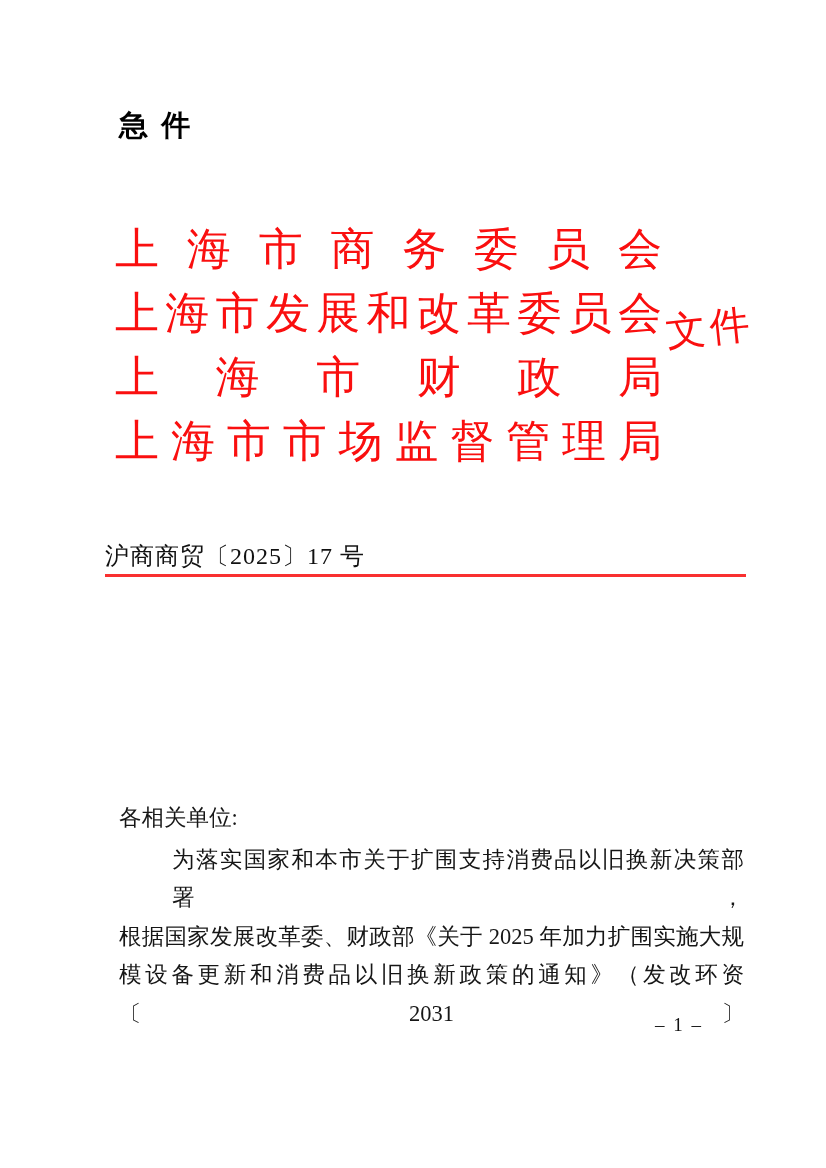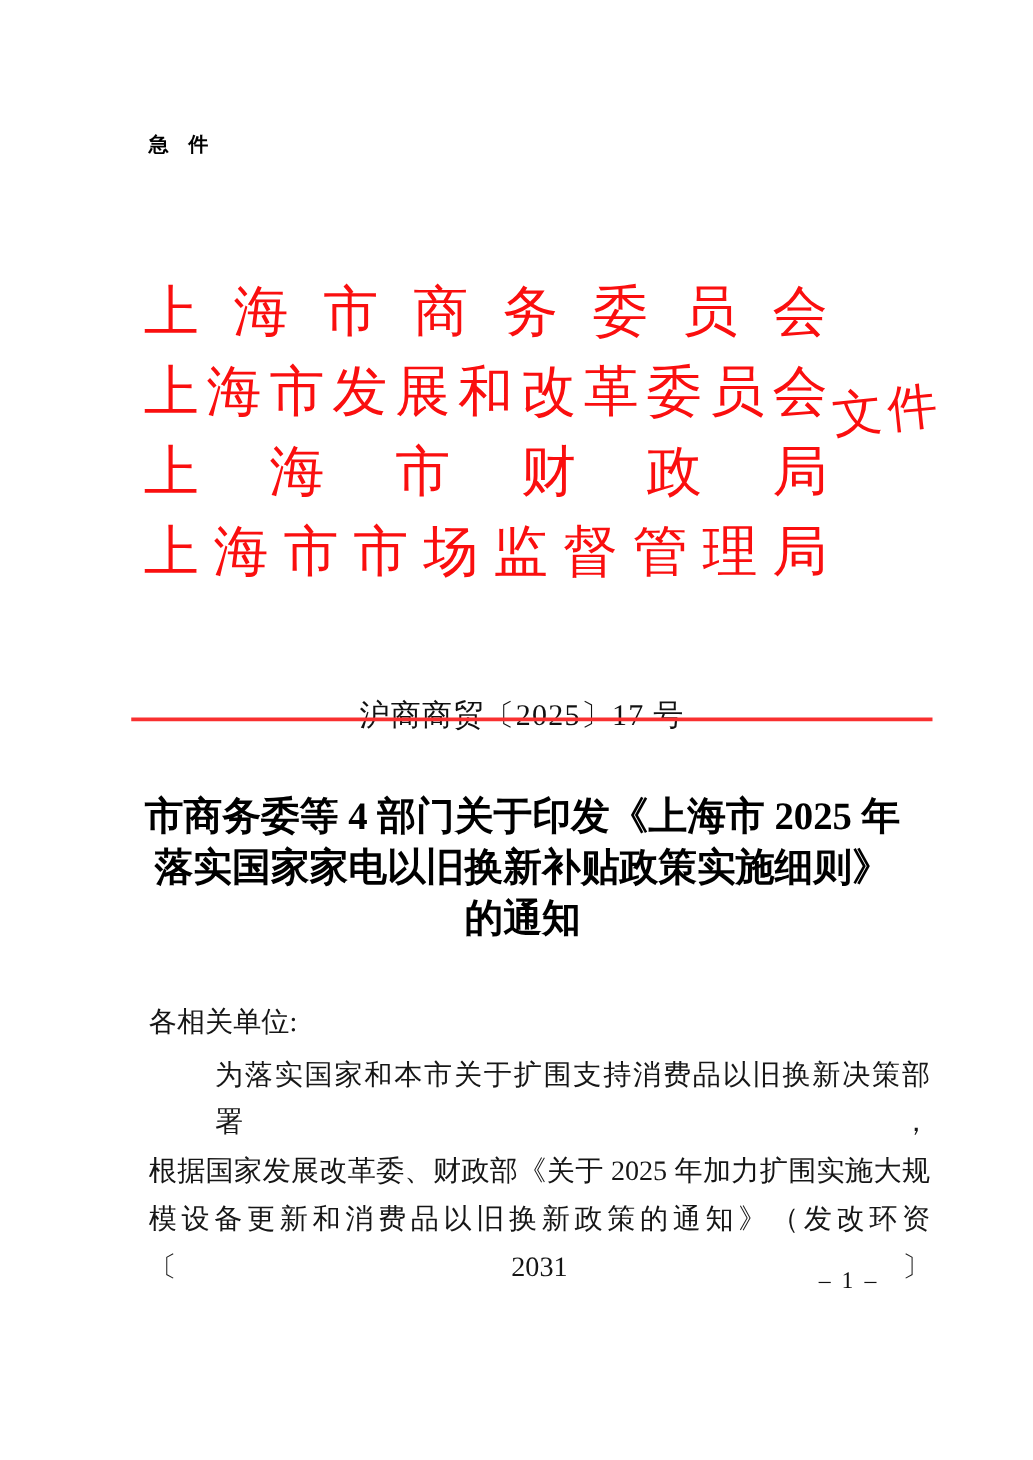--- a/index.html
+++ b/index.html
@@ -12,39 +12,39 @@
     position:relative;
     width:826px;height:1168px;
     background:#ffffff;
     overflow:hidden;
     font-family:"Liberation Serif","DejaVu Serif",serif;
     color:#141414;
   }
   
   .urgent{
     position:absolute;left:119px;top:106px;
-    font-family:Liberation Mono, monospace;
-    font-weight:700;font-size:16px;color:#000;
+    font-family:Liberation Serif, serif;
+    font-weight:700;font-size:29px;color:#000;
     letter-spacing:3px;white-space:pre;
   }
   
   .agencies{position:absolute;left:115px;top:218px;width:547px;}
   .agency-line{
     display:flex;justify-content:space-between;align-items:center;
     height:64px;font-size:44px;line-height:1;color:var(--red);
   }
   .agency-line span{display:block;}
   .doc-mark{
     position:absolute;left:666px;top:313px;
     font-size:40px;color:var(--red);letter-spacing:4px;white-space:nowrap;
     transform:rotate(-6deg);transform-origin:left center;line-height:1;
   }
   .doc-number{
     position:absolute;left:105px;top:540px;width:625px;
-    text-align:center;font-size:24px;color:#111;letter-spacing:1px;margin-top:16px;
+    text-align:left;font-size:24px;color:#111;letter-spacing:1px;
   }
   .red-rule{
     position:absolute;left:105px;top:574px;width:641px;height:3px;
     background:var(--red-rule);
   }
   .title{
     position:absolute;left:98px;top:632px;width:640px;
     text-align:center;font-weight:700;font-size:31px;line-height:41px;color:#000;
   }
   .body{
@@ -111,25 +111,20 @@
         <span>局</span>
       </div>
   </div>
 
   <div class="doc-mark">文件</div>
 
   <div class="doc-number">沪商商贸〔2025〕17 号</div>
 
   <div class="red-rule"></div>
 
-  <div class="title">
-    <div>市商务委等 4 部门关于印发《上海市 2025 年</div>
-    <div>落实国家家电以旧换新补贴政策实施细则》</div>
-    <div>的通知</div>
-  </div>
 
   <div class="body">
     <div class="salutation">各相关单位:</div>
     <div class="body-line indent">为落实国家和本市关于扩围支持消费品以旧换新决策部署，</div>
     <div class="body-line">根据国家发展改革委、财政部《关于 2025 年加力扩围实施大规</div>
     <div class="body-line">模设备更新和消费品以旧换新政策的通知》（发改环资〔2031〕</div>
   </div>
 
   <div class="page-num">– 1 –</div>
 

